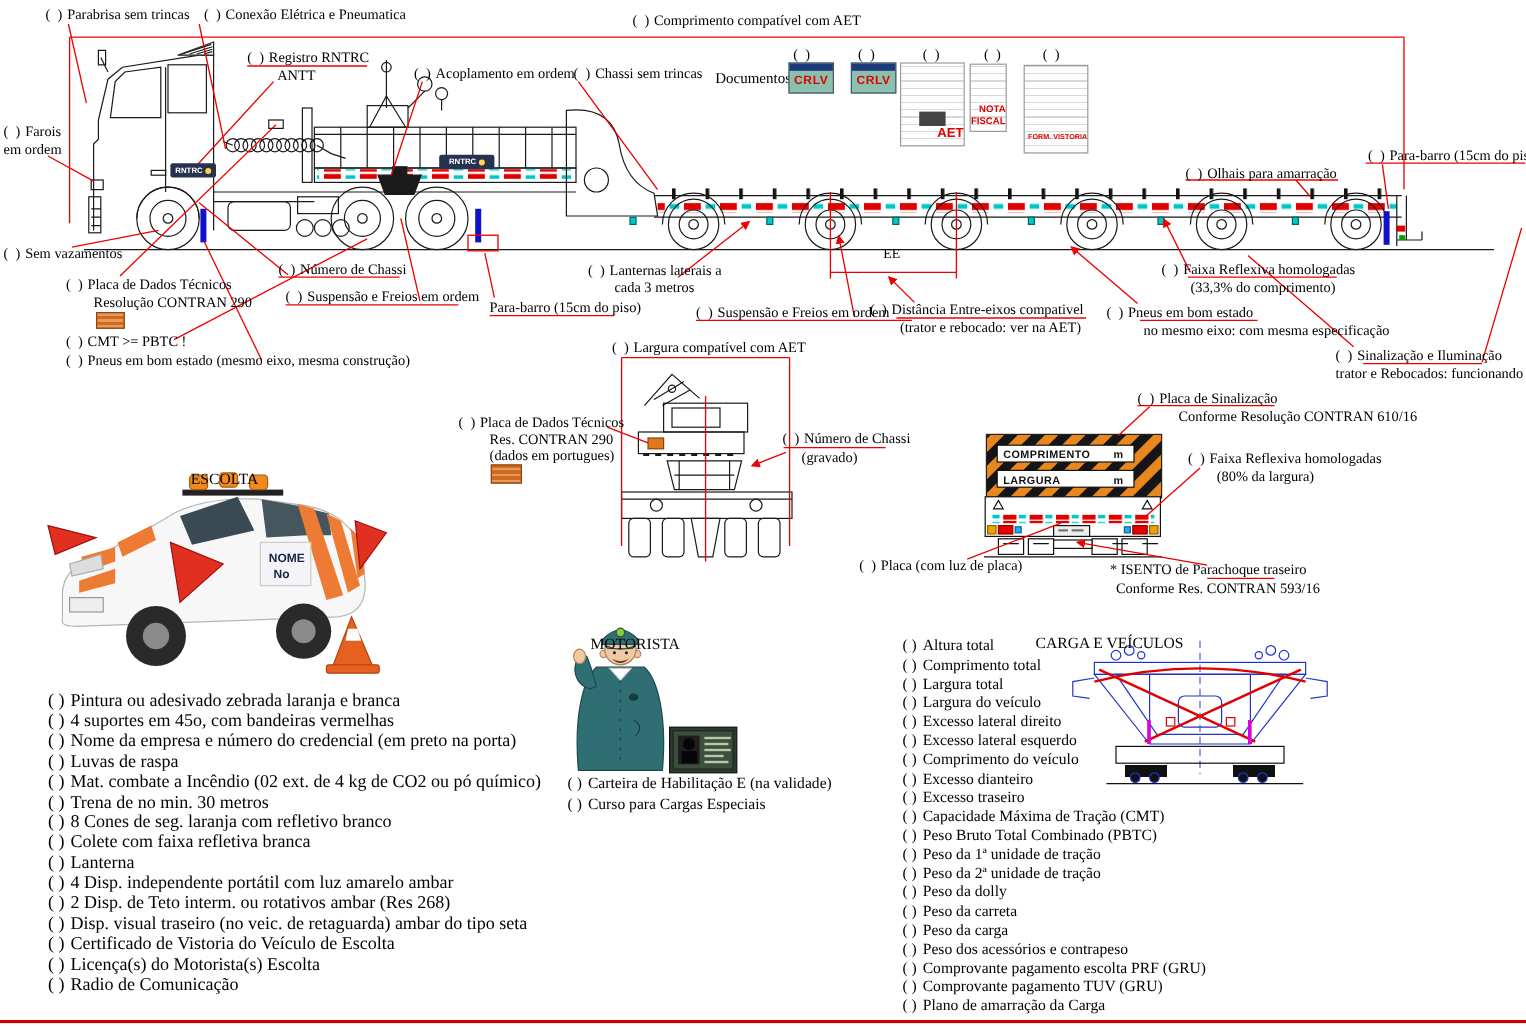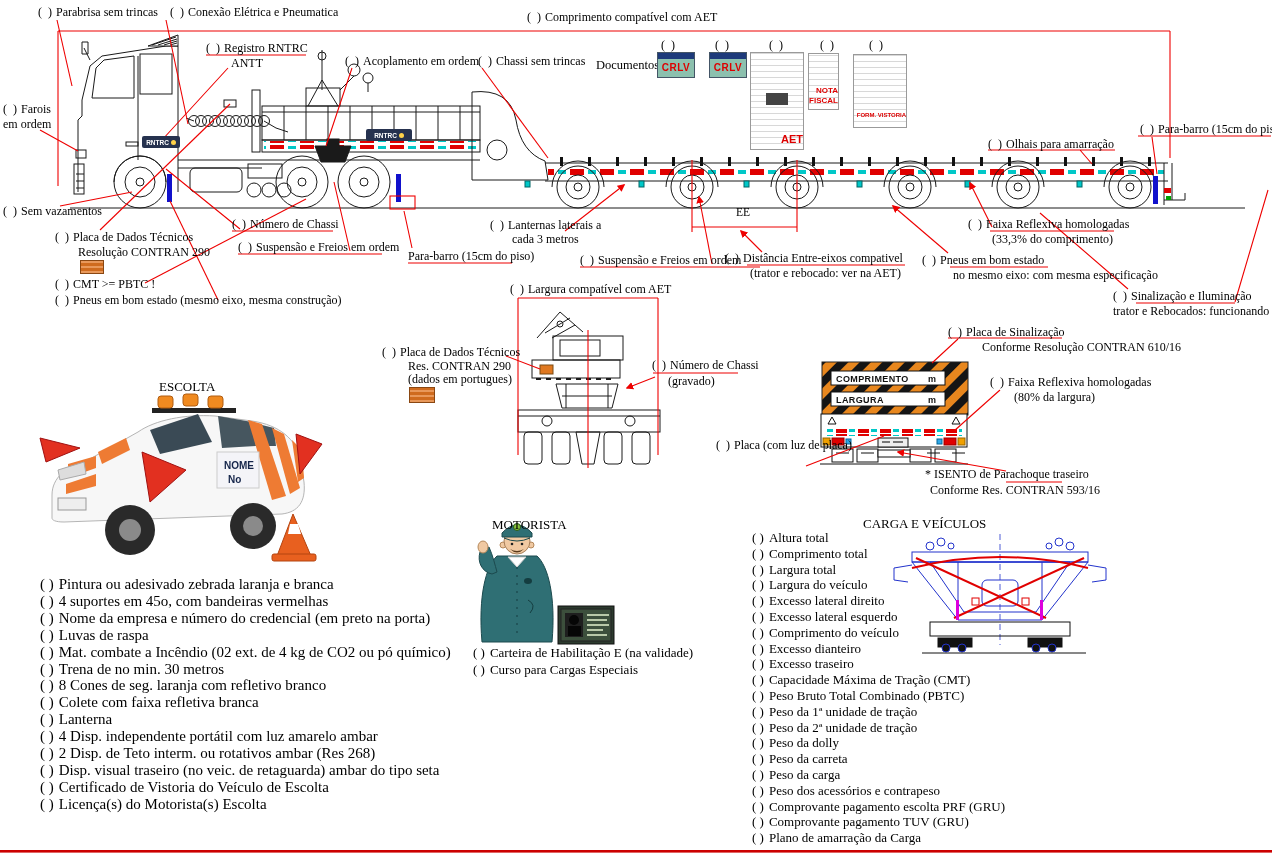--- a/index.html
+++ b/index.html
@@ -1,21 +1,21 @@
 <!DOCTYPE html>
 <html><head>
 <meta charset="utf-8">
 <style>
   html,body{margin:0;padding:0;background:#fff;}
   .page{position:relative;width:1272px;height:856px;background:#fff;overflow:hidden;
         font-family:"Liberation Serif", serif;color:#000;}
   svg.art{position:absolute;left:0;top:0;z-index:1;}
   .lbl{position:absolute;font-size:12px;line-height:13px;white-space:nowrap;z-index:3;}
   .lbl .cbx{white-space:pre;margin-right:4px;}
-  .sec-title{position:absolute;font-size:13px;z-index:3;white-space:nowrap;}
+  .sec-title{position:absolute;font-size:13px;z-index:3;white-space:nowrap;margin-top:12px;}
   .list{position:absolute;z-index:3;white-space:nowrap;}
   #escolta-list{font-size:15px;line-height:16.9px;}
   #carga-list{font-size:13px;line-height:15.8px;}
   #motorista-list{font-size:13px;line-height:17px;}
   .li .cbx{white-space:pre;margin-right:5px;}
   .swatch{position:absolute;background:#cf6b1e;border:1px solid #8a4712;z-index:3;
           background-image:repeating-linear-gradient(0deg,#e8985a 0 2px,#cf6b1e 2px 5px);}
   .badge{position:absolute;background:#26324f;color:#fff;font-family:"Liberation Sans",sans-serif;
          font-weight:bold;font-size:6.5px;display:flex;align-items:center;justify-content:center;
          gap:2px;z-index:3;border-radius:2px;}
@@ -412,39 +412,39 @@
 <div class="lbl" style="left:382px;top:346px"><span class="cbx">(  )</span><span>Placa de Dados Técnicos</span></div>
 <div class="lbl" style="left:408px;top:360px"><span>Res. CONTRAN 290</span></div>
 <div class="lbl" style="left:408px;top:373px"><span>(dados em portugues)</span></div>
 <div class="swatch" style="left:409px;top:387px;width:24px;height:14px"></div>
 <div class="lbl" style="left:652px;top:359px"><span class="cbx">(  )</span><span>Número de Chassi</span></div>
 <div class="lbl" style="left:668px;top:375px"><span>(gravado)</span></div>
 <div class="lbl" style="left:948px;top:326px"><span class="cbx">(  )</span><span>Placa de Sinalização</span></div>
 <div class="lbl" style="left:982px;top:341px"><span>Conforme Resolução CONTRAN 610/16</span></div>
 <div class="lbl" style="left:990px;top:376px"><span class="cbx">(  )</span><span>Faixa Reflexiva homologadas</span></div>
 <div class="lbl" style="left:1014px;top:391px"><span>(80% da largura)</span></div>
-<div class="lbl" style="left:716px;top:439px"><span class="cbx">(  )</span><span>Placa (com luz de placa)</span></div>
+<div class="lbl" style="left:716px;top:465px"><span class="cbx">(  )</span><span>Placa (com luz de placa)</span></div>
 <div class="lbl" style="left:925px;top:468px"><span>* ISENTO de Parachoque traseiro</span></div>
 <div class="lbl" style="left:930px;top:484px"><span>Conforme Res. CONTRAN 593/16</span></div>
 
 <div class="doc-title" style="left:596px;top:58px">Documentos:</div>
 <span class="cbdoc" style="left:661px;top:38px">(  )</span>
 <span class="cbdoc" style="left:715px;top:38px">(  )</span>
 <span class="cbdoc" style="left:769px;top:38px">(  )</span>
 <span class="cbdoc" style="left:820px;top:38px">(  )</span>
 <span class="cbdoc" style="left:869px;top:38px">(  )</span>
 <div class="doc card" style="left:657px;top:52px;width:38px;height:26px">
       <div class="bar"></div>
       <div class="t">CRLV</div>
     </div>
 <div class="doc card" style="left:709px;top:52px;width:38px;height:26px">
       <div class="bar"></div>
       <div class="t">CRLV</div>
     </div>
-<div class="doc paper" style="left:750px;top:52px;width:54px;height:98px">
+<div class="doc paper" style="left:750px;top:52px;width:54px;height:70px">
   <div class="darkbox" style="left:15px;top:40px;width:22px;height:12px"></div>
   <div class="rt" style="bottom:4px;font-size:11px">AET</div>
 </div>
 <div class="doc paper" style="left:808px;top:53px;width:31px;height:57px">
   <div class="rt" style="top:32px;font-size:8px">NOTA</div>
   <div class="rt" style="top:42px;font-size:8px">FISCAL</div>
 </div>
 <div class="doc paper" style="left:853px;top:54px;width:54px;height:74px">
   <div class="rt" style="top:57px;font-size:6px">FORM. VISTORIA</div>
 </div>
@@ -491,20 +491,21 @@
     <div class="li"><span class="cbx">( )</span><span>4 Disp. independente portátil com luz amarelo ambar</span></div>
 
     <div class="li"><span class="cbx">( )</span><span>2 Disp. de Teto interm. ou rotativos ambar (Res 268)</span></div>
 
     <div class="li"><span class="cbx">( )</span><span>Disp. visual traseiro (no veic. de retaguarda) ambar do tipo seta</span></div>
 
     <div class="li"><span class="cbx">( )</span><span>Certificado de Vistoria do Veículo de Escolta</span></div>
 
     <div class="li"><span class="cbx">( )</span><span>Licença(s) do Motorista(s) Escolta</span></div>
 
+    <div class="li"><span class="cbx">( )</span><span>Radio de Comunicação</span></div>
   </div>
 <div class="list" id="motorista-list" style="left:473px;top:644px">
 
     <div class="li"><span class="cbx">( )</span><span>Carteira de Habilitação E (na validade)</span></div>
 
     <div class="li"><span class="cbx">( )</span><span>Curso para Cargas Especiais</span></div>
   </div>
 <div class="list" id="carga-list" style="left:752px;top:530px">
 
     <div class="li"><span class="cbx">( )</span><span>Altura total</span></div>

